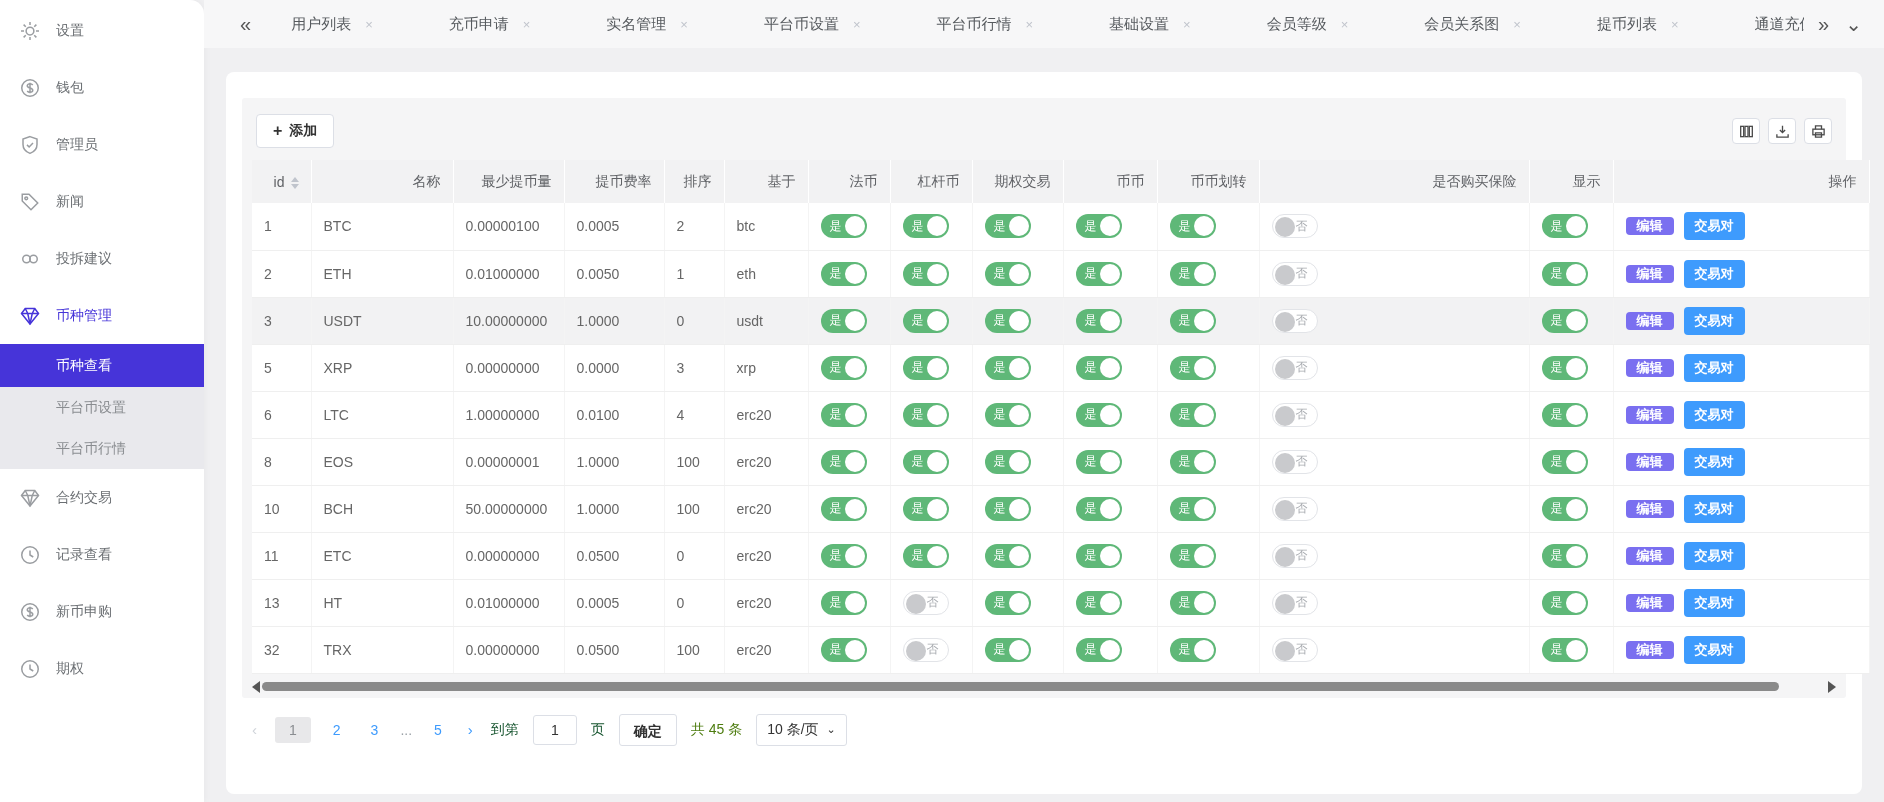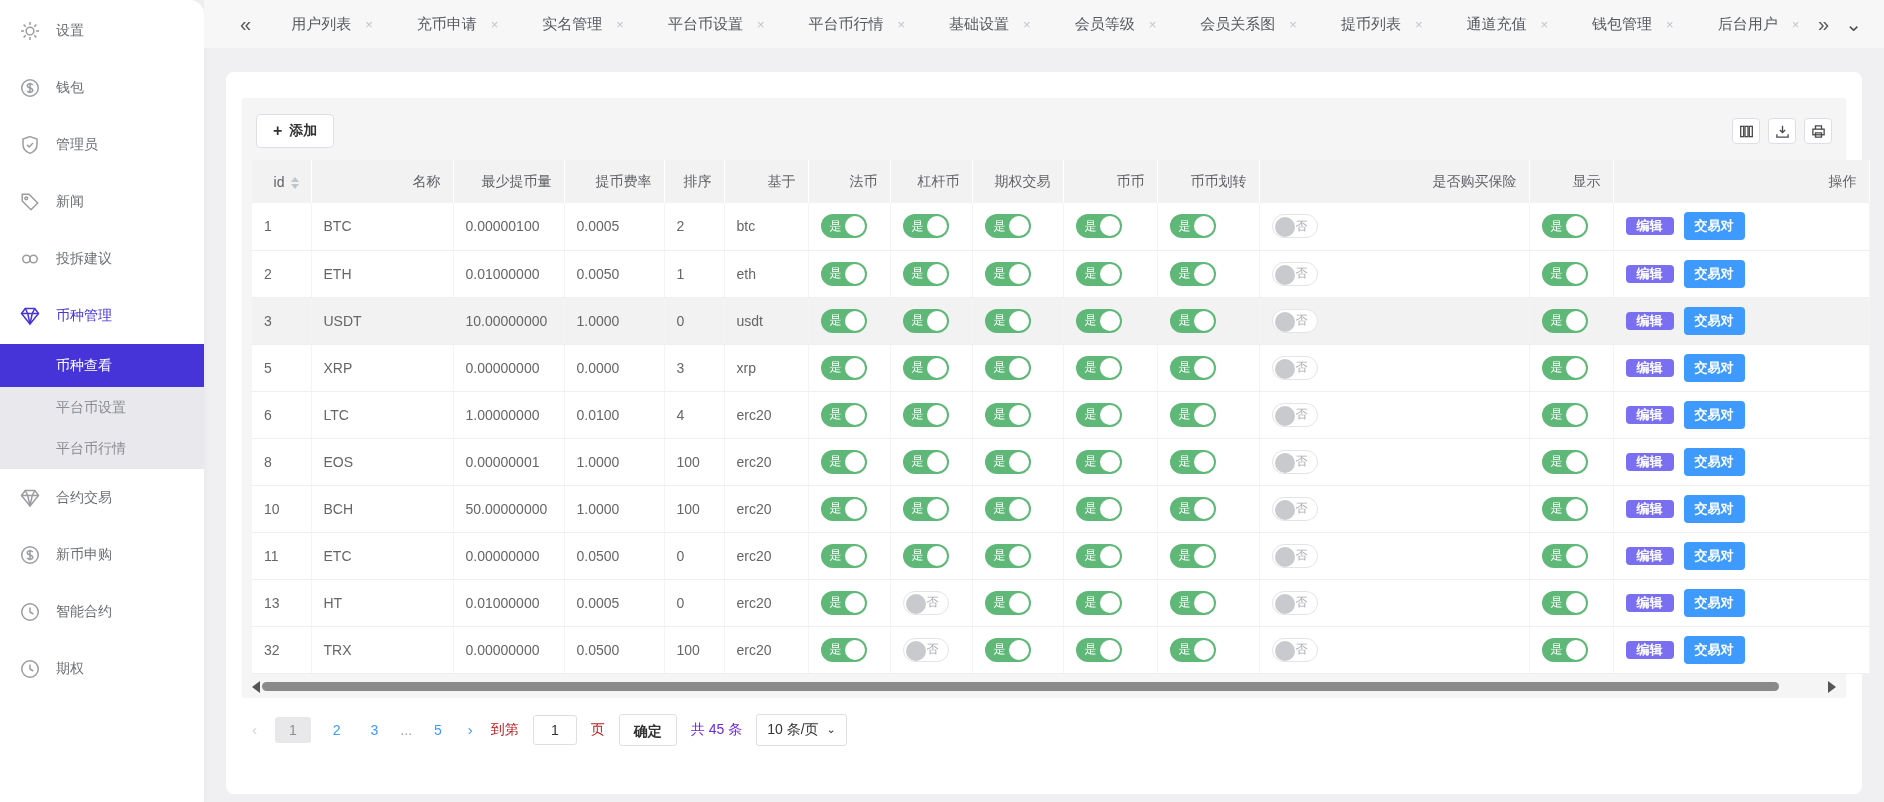--- a/index.html
+++ b/index.html
@@ -18,21 +18,21 @@
   .submenu { background:#e9e9ed; }
   .sub-item { height:41px; display:flex; align-items:center; padding-left:56px; color:#8a8d91; cursor:pointer; font-size:14px; }
   .sub-item.active { background:#4634d9; color:#fff; height:43px; }
 
   
   .main { flex:1; display:flex; flex-direction:column; min-width:0; }
 
   
   .tabbar { height:48px; display:flex; align-items:center; padding:0 14px 0 28px; background:#f7f7f8; }
   .tab-ctrl { color:#555; font-size:20px; cursor:pointer; padding:0 8px; flex:none; }
-  .tabs { display:flex; align-items:center; flex:1; overflow:hidden; margin:0 6px; }
+  .tabs { display:flex; align-items:center; flex:1; overflow:hidden; margin:0 6px;gap:32px; }
   .tab { display:flex; align-items:center; padding:8px 14px 8px 22px; margin:0 4px; color:#565a5e; cursor:pointer;
          border-radius:17px; white-space:nowrap; font-size:15px; }
   .tab .x { margin-left:14px; color:#c0c4cc; font-size:13px; cursor:pointer; }
 
   
   .content { flex:1; padding:24px 22px 0 22px; }
   .card { background:#fff; border-radius:8px; height:722px; padding:26px 16px 0 16px; }
 
   .panel { background:#f5f5f6; padding:10px 10px 4px 10px; border-radius:3px; }
   .panel-toolbar { display:flex; align-items:center; justify-content:space-between; padding:6px 4px 12px 4px; }
@@ -80,26 +80,26 @@
   .hs-track { flex:1; height:9px; margin:0 2px; position:relative; }
   .hs-thumb { position:absolute; left:0; top:0; height:9px; width:97%; background:#8a8a8a; border-radius:5px; cursor:grab; }
 
   
   .pagination { display:flex; align-items:center; gap:14px; padding:16px 6px; color:#b8bcc2; font-size:14px; }
   .pg-arrow { font-size:15px; cursor:pointer; color:#cfd3d9; padding:0 4px; }
   .pg-arrow.next { color:#3e9bfd; }
   .pg-num { color:#3e9bfd; cursor:pointer; padding:4px 8px; }
   .pg-num.current { background:#e8e8ea; color:#8a8d91; border-radius:3px; padding:5px 14px; cursor:default; }
   .pg-ellipsis { color:#9aa0a6; }
-  .pg-text { color:#b91c1c; }
+  .pg-text { color:#14532d; }
   .pg-input { width:44px; height:30px; border:1px solid #dcdfe6; border-radius:3px; text-align:center;
               font-size:14px; color:#333; background:#fff; }
   .pg-confirm { background:#fff; border:1px solid #dcdfe6; border-radius:3px; height:32px; padding:8px 14px;
                 font-weight:bold; color:#333; font-size:14px; cursor:pointer; }
-  .pg-total { color:#6d28d9; }
+  .pg-total { color:#4d7c0f; }
   .pg-size { display:inline-flex; align-items:center; gap:8px; border:1px solid #dcdfe6; border-radius:3px;
              height:32px; padding:0 10px; background:#fff; color:#333; cursor:pointer; }
   .pg-size .chev { font-size:11px; color:#333; }
 </style>
 </head>
 <body>
 
 <div class="app">
 
   <aside class="sidebar" id="sidebar">
@@ -168,33 +168,33 @@
             <path d="M4.2 2h7.6l3 4-6.8 8.4L1.2 6z"></path>
             <path d="M1.2 6h13.6M4.2 2l2 4 1.8 8.4M11.8 2l-2 4-1.8 8.4"></path>
           </svg>
         </span>
         <span>合约交易</span>
       </div>
       <div class="side-item">
         <span class="icn">
           <svg viewBox="0 0 16 16">
             <circle cx="8" cy="8" r="6.6"></circle>
+            <path d="M8 4.3V8l2.6 1.6"></path>
+          </svg>
+        </span>
+        <span>记录查看</span>
+      </div>
+      <div class="side-item">
+        <span class="icn">
+          <svg viewBox="0 0 16 16">
+            <circle cx="8" cy="8" r="6.6"></circle>
             <path d="M8 3.8v8.4M10.2 5.6c-.5-.7-1.3-1-2.2-1-1.2 0-2.2.6-2.2 1.6 0 2.4 4.4 1.2 4.4 3.6 0 1-1 1.6-2.2 1.6-.9 0-1.7-.3-2.2-1"></path>
           </svg>
         </span>
         <span>新币申购</span>
-      </div>
-      <div class="side-item">
-        <span class="icn">
-          <svg viewBox="0 0 16 16">
-            <circle cx="8" cy="8" r="6.6"></circle>
-            <path d="M8 4.3V8l2.6 1.6"></path>
-          </svg>
-        </span>
-        <span>智能合约</span>
       </div>
       <div class="side-item">
         <span class="icn">
           <svg viewBox="0 0 16 16">
             <circle cx="8" cy="8" r="6.6"></circle>
             <path d="M8 4.3V8l2.6 1.6"></path>
           </svg>
         </span>
         <span>期权</span>
       </div>

